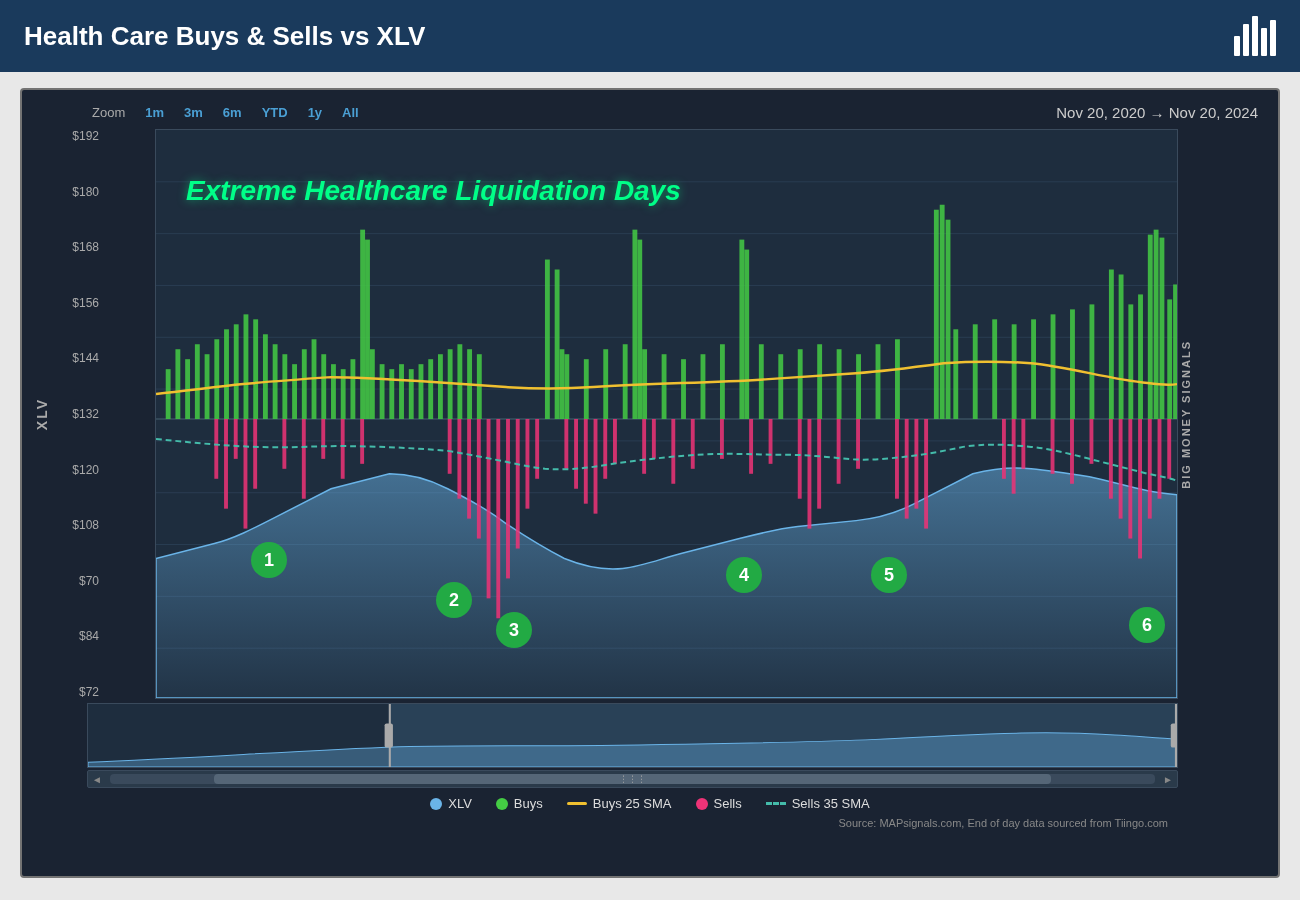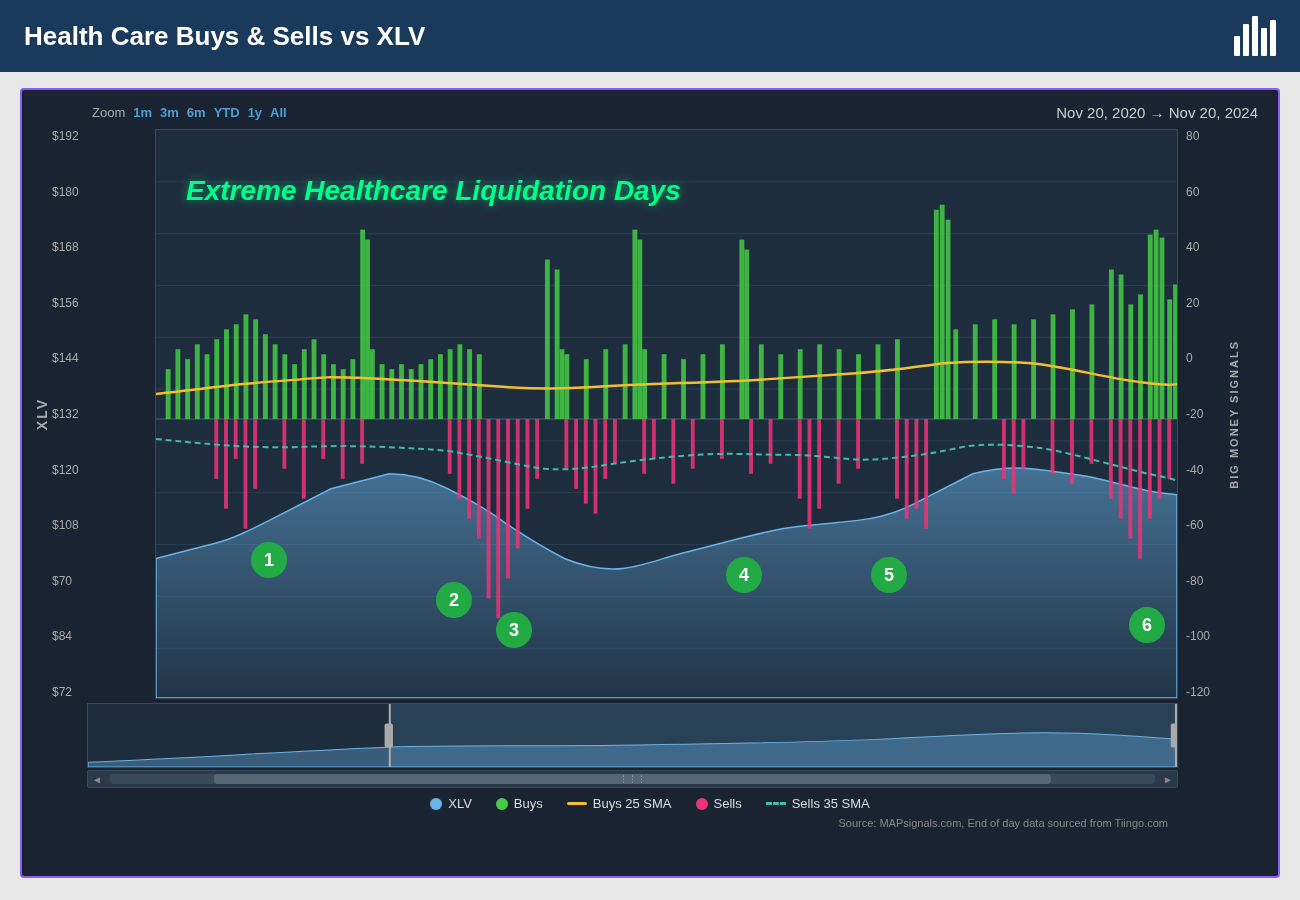--- a/index.html
+++ b/index.html
@@ -53,21 +53,21 @@
 
     
     .main {
       background: #e8e8e8;
       padding: 16px 20px;
       height: 828px;
     }
 
     .chart-container {
       background: #1a2332;
-      border: 2px solid #8b5cf6;
+      border: 2px solid #737373;
       border-radius: 4px;
       padding: 10px;
       position: relative;
       height: 790px;
     }
 
     
     .zoom-bar {
       display: flex;
       align-items: center;
@@ -83,34 +83,36 @@
     .zoom-options {
       display: flex;
       align-items: center;
       gap: 8px;
     }
     .zoom-btn {
       color: #4a9fd4;
       cursor: pointer;
       font-size: 13px;
       font-weight: 600;
+      margin-left: 12px;
     }
     .zoom-date-range {
       color: #ccc;
       font-size: 15px;
     }
 
     .y-axis-left {
       width: 55px;
       display: flex;
       flex-direction: column;
       justify-content: space-between;
       padding: 0 8px 0 0;
       color: #aaa;
       font-size: 12px;
+      text-align: right;
       height: 100%;
       gap: 32px;
     }
 
     .chart-area {
       flex: 1;
       position: relative;
       border: 1px solid #3a4a5c;
       background: #1e2d3e;
       overflow: hidden;
@@ -520,33 +522,20 @@
                    C210,248 240,250 270,252 C300,254 330,256 360,258
                    C390,260 420,260 450,258 C480,256 510,255 540,254
                    C570,253 600,252 630,250 C660,248 690,246 720,244
                    C750,242 780,238 810,234 C840,232 870,232 900,234
                    C920,236 940,240 960,244 C980,248 1000,252 1020,254
                    C1035,256 1045,256 1050,255" fill="none" stroke="#f0c030" stroke-width="2.5"></path>
         </svg>
       </div>
 
       <div style="display:flex; align-items:stretch; width:90px;">
-        <div class="y-axis-right">
-          <span>80</span>
-          <span>60</span>
-          <span>40</span>
-          <span>20</span>
-          <span>0</span>
-          <span>-20</span>
-          <span>-40</span>
-          <span>-60</span>
-          <span>-80</span>
-          <span>-100</span>
-          <span>-120</span>
-        </div>
         <div style="display:flex; align-items:center; padding-left:2px;">
           <span class="big-money-label">BIG MONEY SIGNALS</span>
         </div>
       </div>
     </div>
 
 
     <div class="mini-chart-container">
       <svg class="mini-chart-svg" viewBox="0 0 1050 65" preserveAspectRatio="none">
         <rect x="0" y="0" width="1050" height="65" fill="#1e2d3e"></rect>

